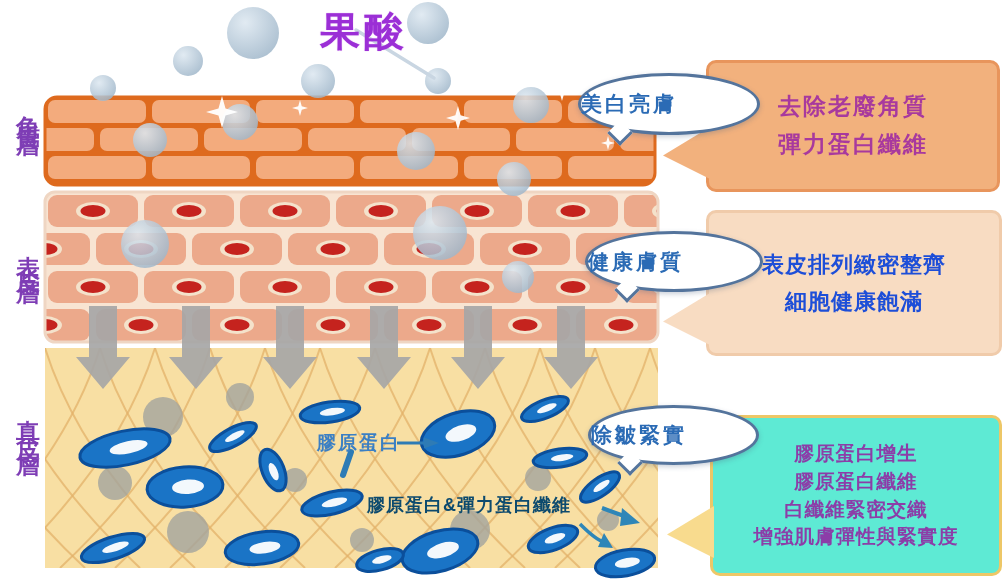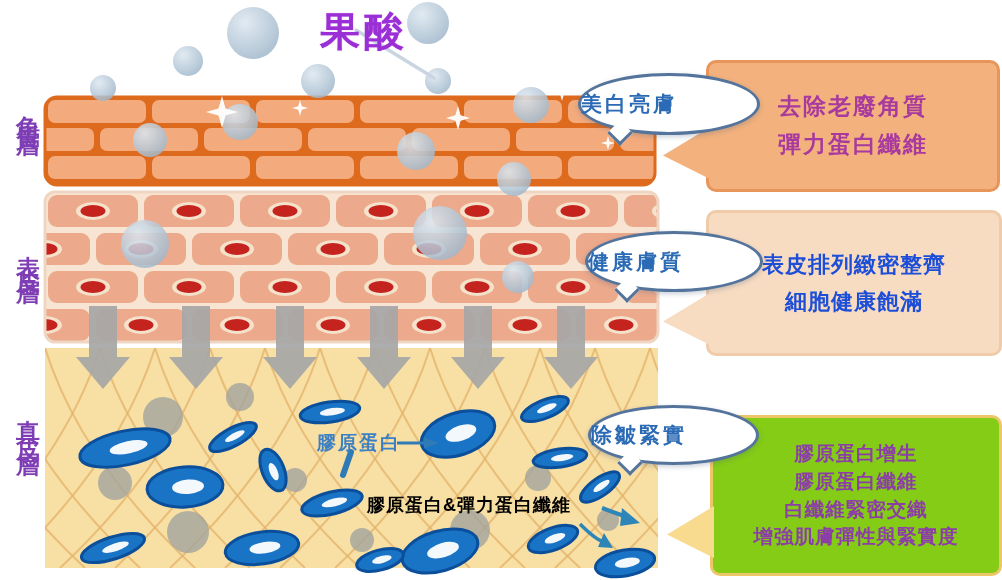--- a/index.html
+++ b/index.html
@@ -24,31 +24,31 @@
   .sb3{left:588px;top:405px;width:165px;height:54px;}
   .tail{position:absolute;left:30px;bottom:-10px;width:15px;height:15px;background:#fff;
         border-left:3.5px solid #54749C;border-bottom:3.5px solid #54749C;transform:rotate(-45deg);}
 
   .cbox{position:absolute;border-radius:10px;display:flex;flex-direction:column;justify-content:center;
         align-items:center;font-weight:bold;text-align:center;z-index:4;}
   .cbox1{left:706px;top:60px;width:288px;height:126px;background:#F2B17D;border:3px solid #E8955C;
          color:#A8399E;font-size:23px;letter-spacing:2px;line-height:1.65;}
   .cbox2{left:706px;top:210px;width:290px;height:140px;background:#F8DCC2;border:3px solid #F0CBAA;
          color:#1d4ed8;font-size:22px;letter-spacing:1px;line-height:1.7;}
-  .cbox3{left:710px;top:415px;width:286px;height:155px;background:#84cc16;border:3px solid #EDC767;
+  .cbox3{left:710px;top:415px;width:286px;height:155px;background:#5eead4;border:3px solid #EDC767;
          color:#8C3DA8;font-size:19.5px;letter-spacing:1px;line-height:1.42;}
   .ctail{position:absolute;left:-46px;width:47px;height:52px;clip-path:polygon(100% 0,0 55%,100% 100%);}
   .cbox1 .ctail{background:#F2B17D;top:64px;}
   .cbox2 .ctail{background:#F8DCC2;top:80px;}
   .cbox3 .ctail{background:#F8DB8E;top:88px;}
 
   .dlabel-collagen{position:absolute;left:297px;top:430px;font-size:19px;font-weight:bold;
                    color:#3B7FC4;letter-spacing:2px;z-index:3;margin-left:20px;}
   .dlabel-fiber{position:absolute;left:367px;top:493px;font-size:18px;font-weight:bold;
-                color:#000000;letter-spacing:1px;z-index:3;}
+                color:#0c4a6e;letter-spacing:1px;z-index:3;}
 </style>
 </head>
 <body>
 
 <div class="canvas">
 
   <svg width="1002" height="580" viewBox="0 0 1002 580">
     <defs>
       <radialGradient id="bubbleGrad" cx="35%" cy="30%" r="80%">
         <stop offset="0%" stop-color="#DCE7F0"></stop>

